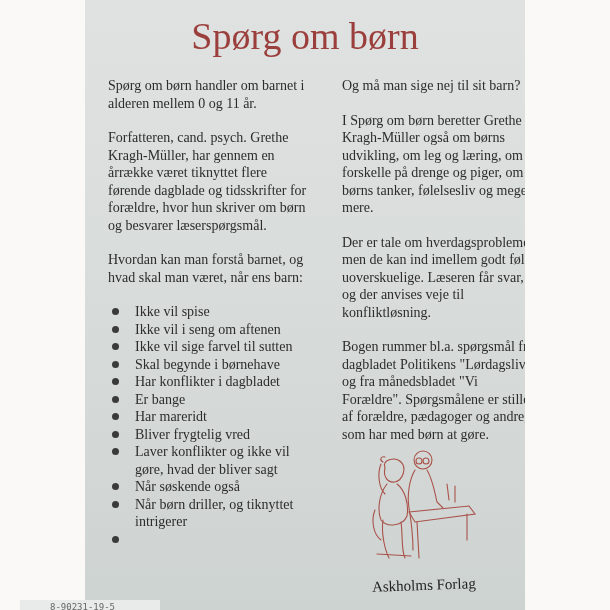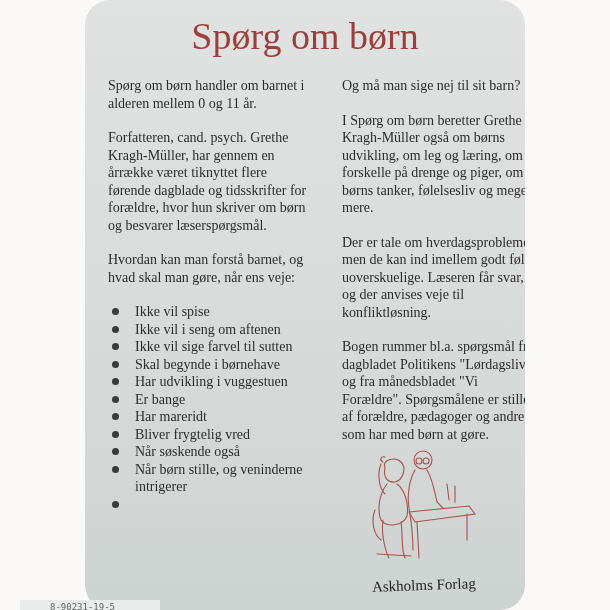--- a/index.html
+++ b/index.html
@@ -6,21 +6,20 @@
     body {
       width: 610px; height: 610px; overflow: hidden;
       background: #fbf8f8;
       position: relative;
       font-family: "Liberation Serif", "DejaVu Serif", serif;
     }
     .cover {
       position: absolute; left: 85px; top: 0; width: 440px; height: 610px;
       background: linear-gradient(180deg, #dfe2e0 0%, #d9dddb 40%, #d2d7d5 80%, #cdd3d1 100%);
       overflow: hidden;
-      border-radius: 25px;
     }
     .title {
       position: absolute; left: 0; right: 0; top: 14px;
       text-align: center; color: #9b3f3d;
       font-size: 38px; letter-spacing: 0px;
     }
     .col { position: absolute; color: #2c2c2c; font-size: 14px; line-height: 17.5px; }
     .col-left { left: 23px; top: 77px; width: 205px; }
     .col-right { left: 257px; top: 77px; width: 195px; }
     .para { margin: 0 0 17px 0; }
@@ -40,32 +39,33 @@
   </style>
 </head>
 <body>
 
 <div class="cover">
   <div class="title">Spørg om børn</div>
 
   <div class="col col-left">
     <p class="para">Spørg om børn handler om barnet i alderen mellem 0 og 11 år.</p>
     <p class="para">Forfatteren, cand. psych. Grethe Kragh-Müller, har gennem en årrække været tiknyttet flere førende dagblade og tidsskrifter for forældre, hvor hun skriver om børn og besvarer læserspørgsmål.</p>
-    <p class="para">Hvordan kan man forstå barnet, og hvad skal man gøre, når ens veje:</p>
+    <p class="para">Hvordan kan man forstå barnet, og hvad skal man været, når ens barn:</p>
     <ul class="bullets">
       <li><span class="dot"></span><span>Ikke vil spise</span></li>
       <li><span class="dot"></span><span>Ikke vil i seng om aftenen</span></li>
       <li><span class="dot"></span><span>Ikke vil sige farvel til sutten</span></li>
       <li><span class="dot"></span><span>Skal begynde i børnehave</span></li>
-      <li><span class="dot"></span><span>Har udvikling i vuggestuen</span></li>
+      <li><span class="dot"></span><span>Har konflikter i dagbladet</span></li>
       <li><span class="dot"></span><span>Er bange</span></li>
       <li><span class="dot"></span><span>Har mareridt</span></li>
       <li><span class="dot"></span><span>Bliver frygtelig vred</span></li>
+      <li><span class="dot"></span><span>Laver konflikter og ikke vil gøre, hvad der bliver sagt</span></li>
       <li><span class="dot"></span><span>Når søskende også</span></li>
-      <li><span class="dot"></span><span>Når børn stille, og veninderne intrigerer</span></li>
+      <li><span class="dot"></span><span>Når børn driller, og tiknyttet intrigerer</span></li>
       <li><span class="dot"></span></li>
     </ul>
   </div>
 
   <div class="col col-right">
     <p class="para">Og må man sige nej til sit barn?</p>
     <p class="para">I Spørg om børn beretter Grethe Kragh-Müller også om børns udvikling, om leg og læring, om forskelle på drenge og piger, om børns tanker, følelsesliv og meget mere.</p>
     <p class="para">Der er tale om hverdagsproblemer, men de kan ind imellem godt føles uoverskuelige. Læseren får svar, og der anvises veje til konfliktløsning.</p>
     <p class="para">Bogen rummer bl.a. spørgsmål fra dagbladet Politikens "Lørdagsliv" og fra månedsbladet "Vi Forældre". Spørgsmålene er stillet af forældre, pædagoger og andre, som har med børn at gøre.</p>
   </div>

